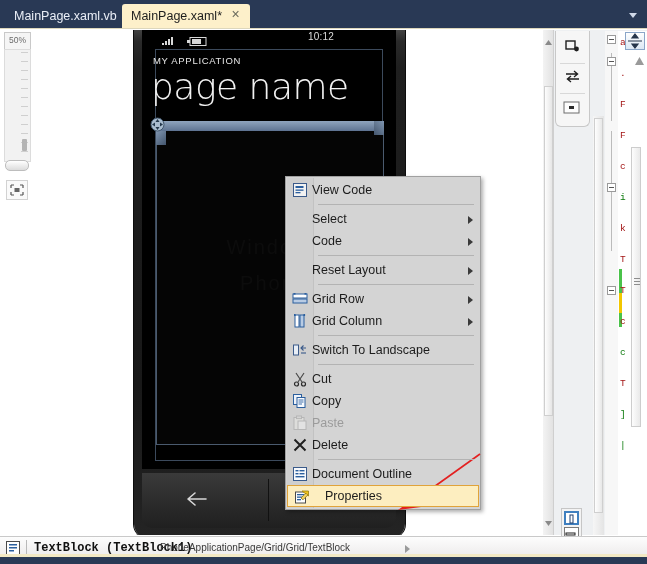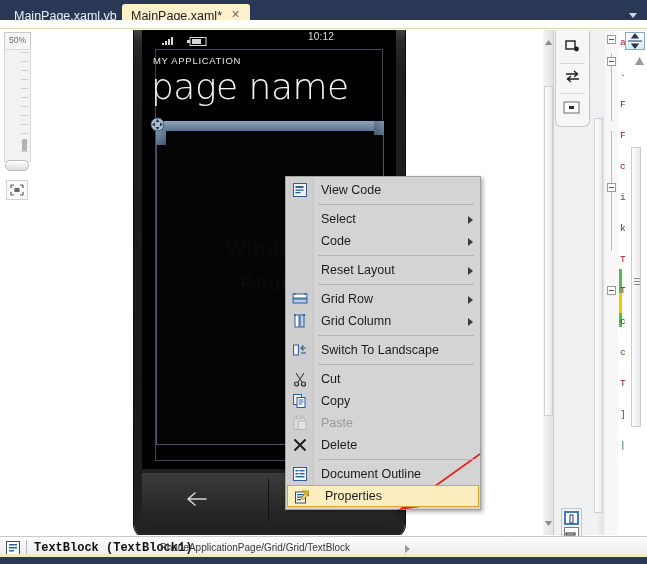--- a/index.html
+++ b/index.html
@@ -7,21 +7,21 @@
     width:647px;height:564px;overflow:hidden;
     font-family:"Liberation Sans", sans-serif;
     font-size:12px;
     background:#ffffff;
     -webkit-font-smoothing:antialiased;
   }
   .app{position:relative;width:647px;height:564px;overflow:hidden;}
 
   
   .tabstrip{
-    position:absolute;left:0;top:0;width:647px;height:20px;
+    position:absolute;left:0;top:0;width:647px;height:28px;
     background:#293955;
     background-image:radial-gradient(circle at 1px 1px, rgba(255,255,255,0.07) 0.6px, transparent 0.7px);
     background-size:4px 4px;
     overflow:hidden;
   }
   .tab{
     position:absolute;top:4px;height:24px;
     color:#e9eef7;font-size:12.5px;
     padding:0 10px;line-height:24px;white-space:nowrap;
   }
@@ -272,21 +272,21 @@
     padding:2px 0 2px 0;
     box-sizing:border-box;
   }
   .ctx-gutter{
     position:absolute;left:1px;top:1px;width:26px;bottom:1px;
     background:#cfcfcf;
     border-right:1px solid #c2c2c2;
   }
   .ctx-item{
     position:relative;height:22px;line-height:22px;
-    padding-left:35px;padding-right:18px;
+    padding-left:26px;padding-right:18px;
     color:#1c1c1c;font-size:12.5px;white-space:nowrap;
     z-index:2;
   }
   .ctx-item.disabled{color:#9b9b9b;}
   .ctx-item.highlight{
     background:#fdeec0;
     border:1px solid #e0a33a;
     margin:0 1px;
     height:20px;line-height:20px;
     padding-left:37px;

